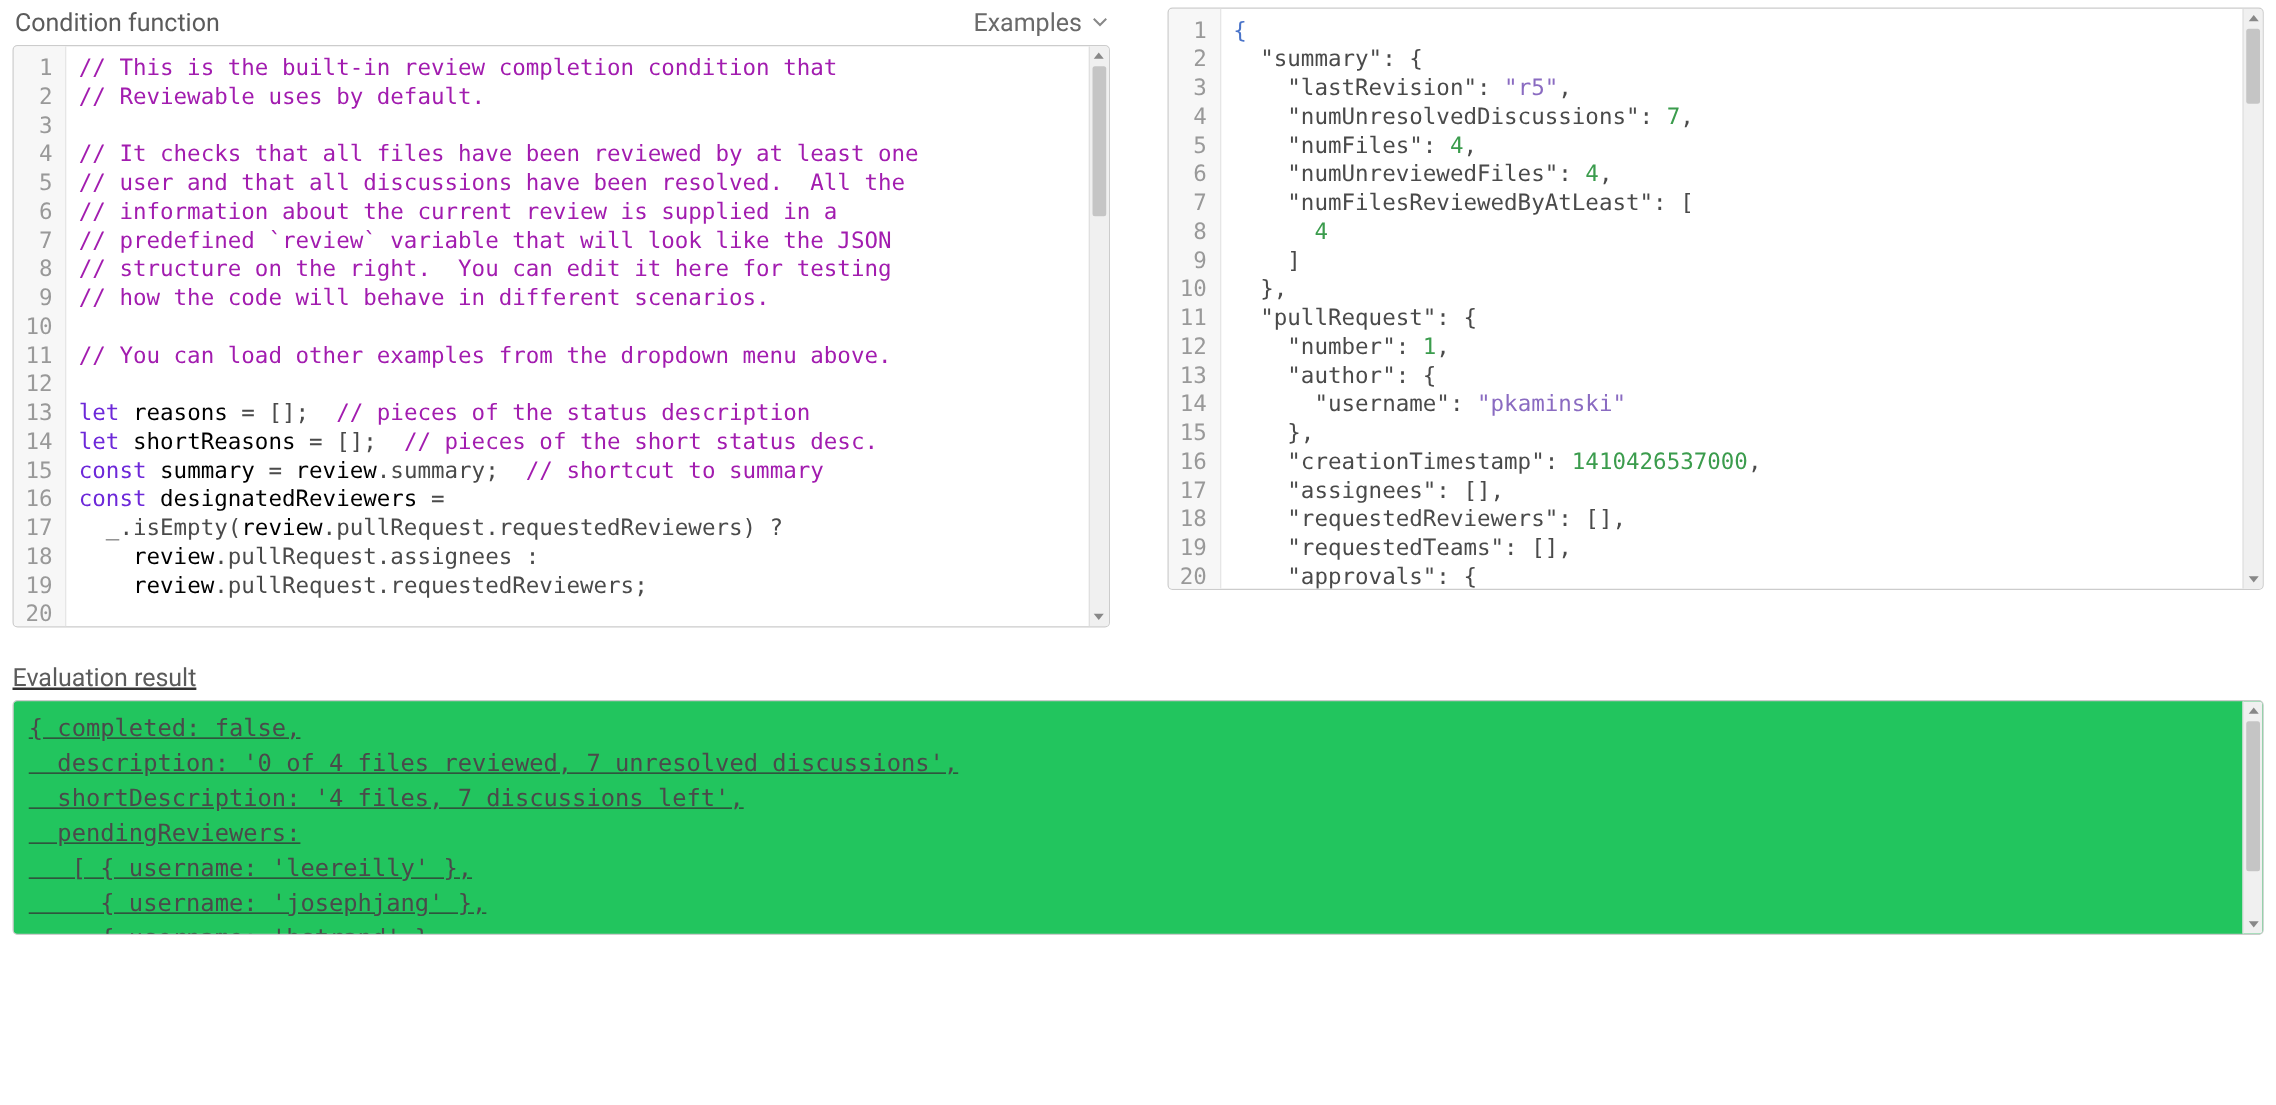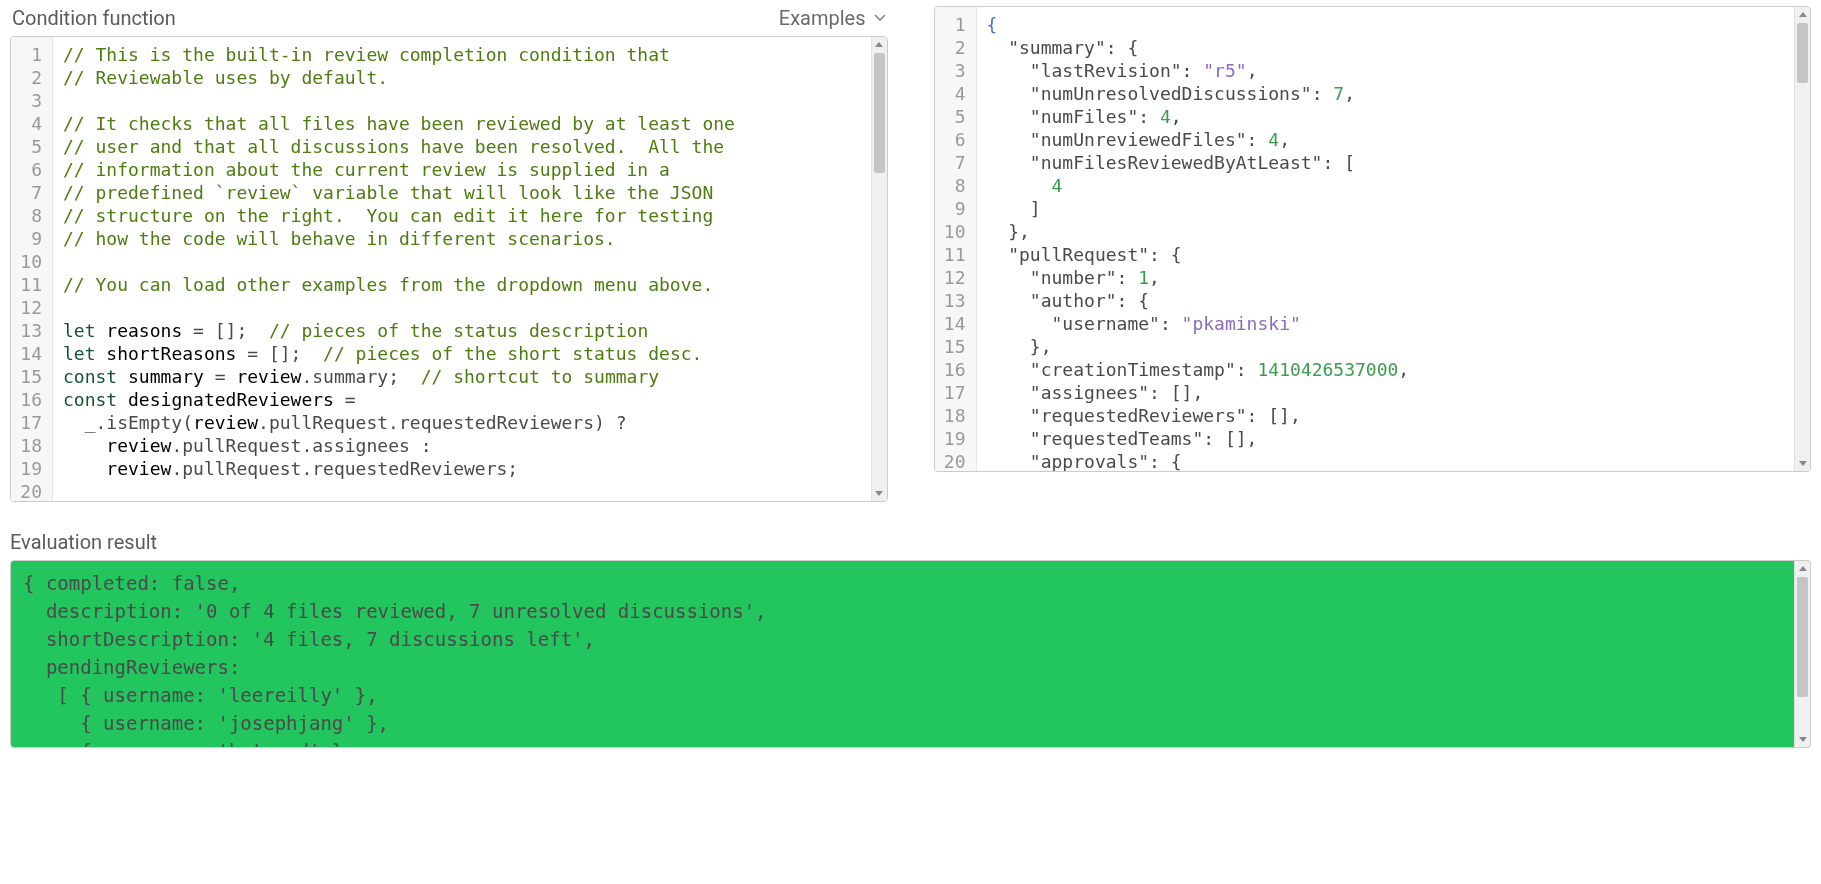--- a/index.html
+++ b/index.html
@@ -77,22 +77,22 @@
 }
 .gutter div { height: 23px; }
 .code {
   padding: 6px 0 6px 10px;
   white-space: pre;
   flex: 1;
   overflow: hidden;
   color: #4a4a4a;
 }
 .code-line { height: 23px; }
-.cm { color: #4d7c0f; } 
-.kw { color: #14532d; } 
+.cm { color: #a21caf; } 
+.kw { color: #6d28d9; } 
 .vr { color: #000000; }
 .str { color: #8a6bc1; } 
 .num { color: #3b9c4d; } 
 .pun { color: #4a4a4a; }
 .key { color: #4a4a4a; } 
 .brace { color: #4a74c9; }
 .scrollbar {
   width: 16px;
   background: #f0f0f0;
   border-left: 1px solid #e0e0e0;
@@ -106,21 +106,21 @@
   color: #888;
   cursor: pointer;
 }
 .sb-track { flex: 1; position: relative; }
 .sb-thumb {
   position: absolute; left: 2px; right: 2px;
   top: 0; height: 120px;
   background: #c5c5c5;
   border-radius: 2px;
 }
-.result-section { margin-top: 28px; }
+.result-section { margin-top: 28px; text-decoration: underline; }
 .result-header {
   color: #5b5b5b;
   font-size: 20px;
   font-weight: 400;
   margin-bottom: 6px;
 }
 .result-box {
   border: 1px solid #ccc;
   border-radius: 4px;
   background: #22c55e;

